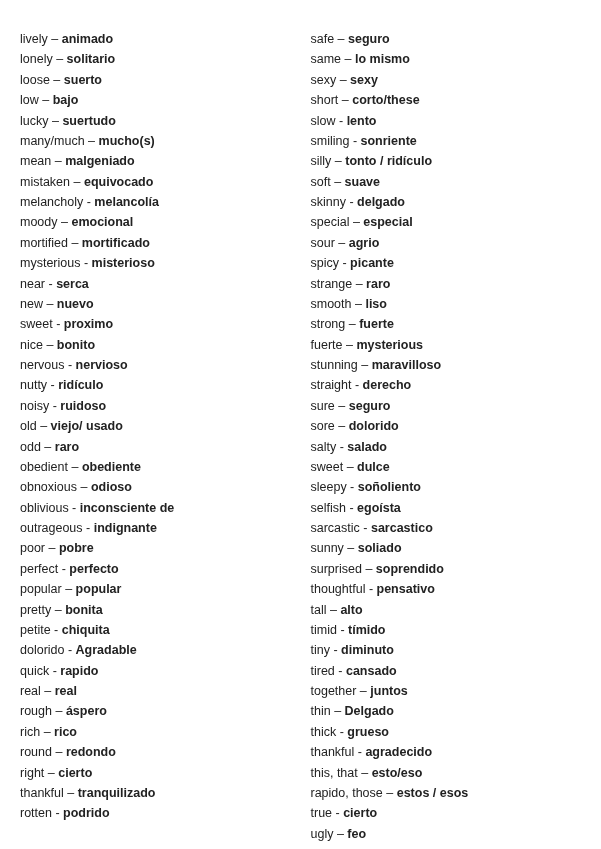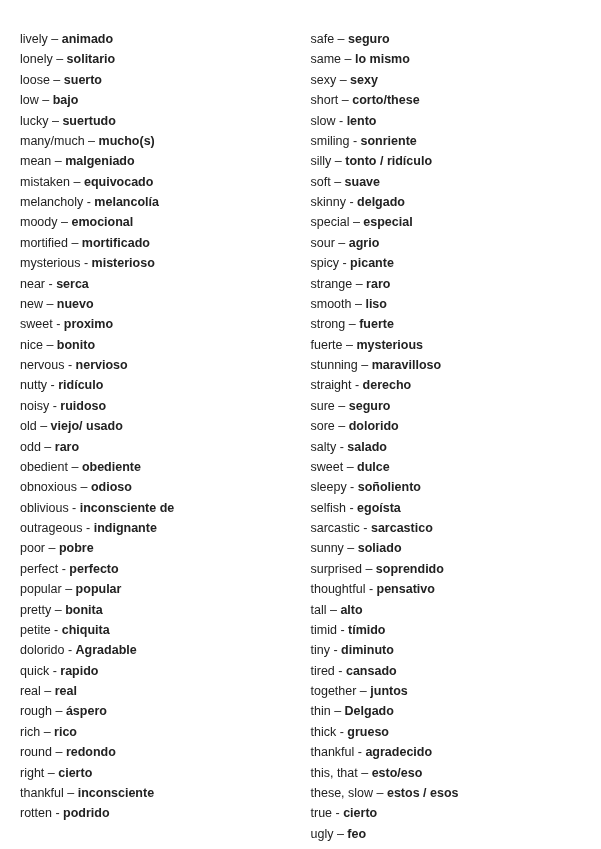--- a/index.html
+++ b/index.html
@@ -81,21 +81,21 @@
       <div class="entry"><span class="english">popular</span><span class="dash"> – </span><span class="spanish">popular</span></div>
       <div class="entry"><span class="english">pretty</span><span class="dash"> – </span><span class="spanish">bonita</span></div>
       <div class="entry"><span class="english">petite</span><span class="dash"> - </span><span class="spanish">chiquita</span></div>
       <div class="entry"><span class="english">dolorido</span><span class="dash"> - </span><span class="spanish">Agradable</span></div>
       <div class="entry"><span class="english">quick</span><span class="dash"> - </span><span class="spanish">rapido</span></div>
       <div class="entry"><span class="english">real</span><span class="dash"> – </span><span class="spanish">real</span></div>
       <div class="entry"><span class="english">rough</span><span class="dash"> – </span><span class="spanish">áspero</span></div>
       <div class="entry"><span class="english">rich</span><span class="dash"> – </span><span class="spanish">rico</span></div>
       <div class="entry"><span class="english">round</span><span class="dash"> – </span><span class="spanish">redondo</span></div>
       <div class="entry"><span class="english">right</span><span class="dash"> – </span><span class="spanish">cierto</span></div>
-      <div class="entry"><span class="english">thankful</span><span class="dash"> – </span><span class="spanish">inconsciente</span></div>
+      <div class="entry"><span class="english">thankful</span><span class="dash"> – </span><span class="spanish">tranquilizado</span></div>
       <div class="entry"><span class="english">rotten</span><span class="dash"> - </span><span class="spanish">podrido</span></div>
     </div>
   <div class="column" id="right-col">
       <div class="entry"><span class="english">safe</span><span class="dash"> – </span><span class="spanish">seguro</span></div>
       <div class="entry"><span class="english">same</span><span class="dash"> – </span><span class="spanish">lo mismo</span></div>
       <div class="entry"><span class="english">sexy</span><span class="dash"> – </span><span class="spanish">sexy</span></div>
       <div class="entry"><span class="english">short</span><span class="dash"> – </span><span class="spanish">corto/these</span></div>
       <div class="entry"><span class="english">slow</span><span class="dash"> - </span><span class="spanish">lento</span></div>
       <div class="entry"><span class="english">smiling</span><span class="dash"> - </span><span class="spanish">sonriente</span></div>
       <div class="entry"><span class="english">silly</span><span class="dash"> – </span><span class="spanish">tonto / ridículo</span></div>
@@ -122,17 +122,17 @@
       <div class="entry"><span class="english">thoughtful</span><span class="dash"> - </span><span class="spanish">pensativo</span></div>
       <div class="entry"><span class="english">tall</span><span class="dash"> – </span><span class="spanish">alto</span></div>
       <div class="entry"><span class="english">timid</span><span class="dash"> - </span><span class="spanish">tímido</span></div>
       <div class="entry"><span class="english">tiny</span><span class="dash"> - </span><span class="spanish">diminuto</span></div>
       <div class="entry"><span class="english">tired</span><span class="dash"> - </span><span class="spanish">cansado</span></div>
       <div class="entry"><span class="english">together</span><span class="dash"> – </span><span class="spanish">juntos</span></div>
       <div class="entry"><span class="english">thin</span><span class="dash"> – </span><span class="spanish">Delgado</span></div>
       <div class="entry"><span class="english">thick</span><span class="dash"> - </span><span class="spanish">grueso</span></div>
       <div class="entry"><span class="english">thankful</span><span class="dash"> - </span><span class="spanish">agradecido</span></div>
       <div class="entry"><span class="english">this, that</span><span class="dash"> – </span><span class="spanish">esto/eso</span></div>
-      <div class="entry"><span class="english">these, slow</span><span class="dash"> – </span><span class="spanish">estos / esos</span></div>
+      <div class="entry"><span class="english">rapido, those</span><span class="dash"> – </span><span class="spanish">estos / esos</span></div>
       <div class="entry"><span class="english">true</span><span class="dash"> - </span><span class="spanish">cierto</span></div>
       <div class="entry"><span class="english">ugly</span><span class="dash"> – </span><span class="spanish">feo</span></div>
     </div>
 </div>
 
 </body></html>

